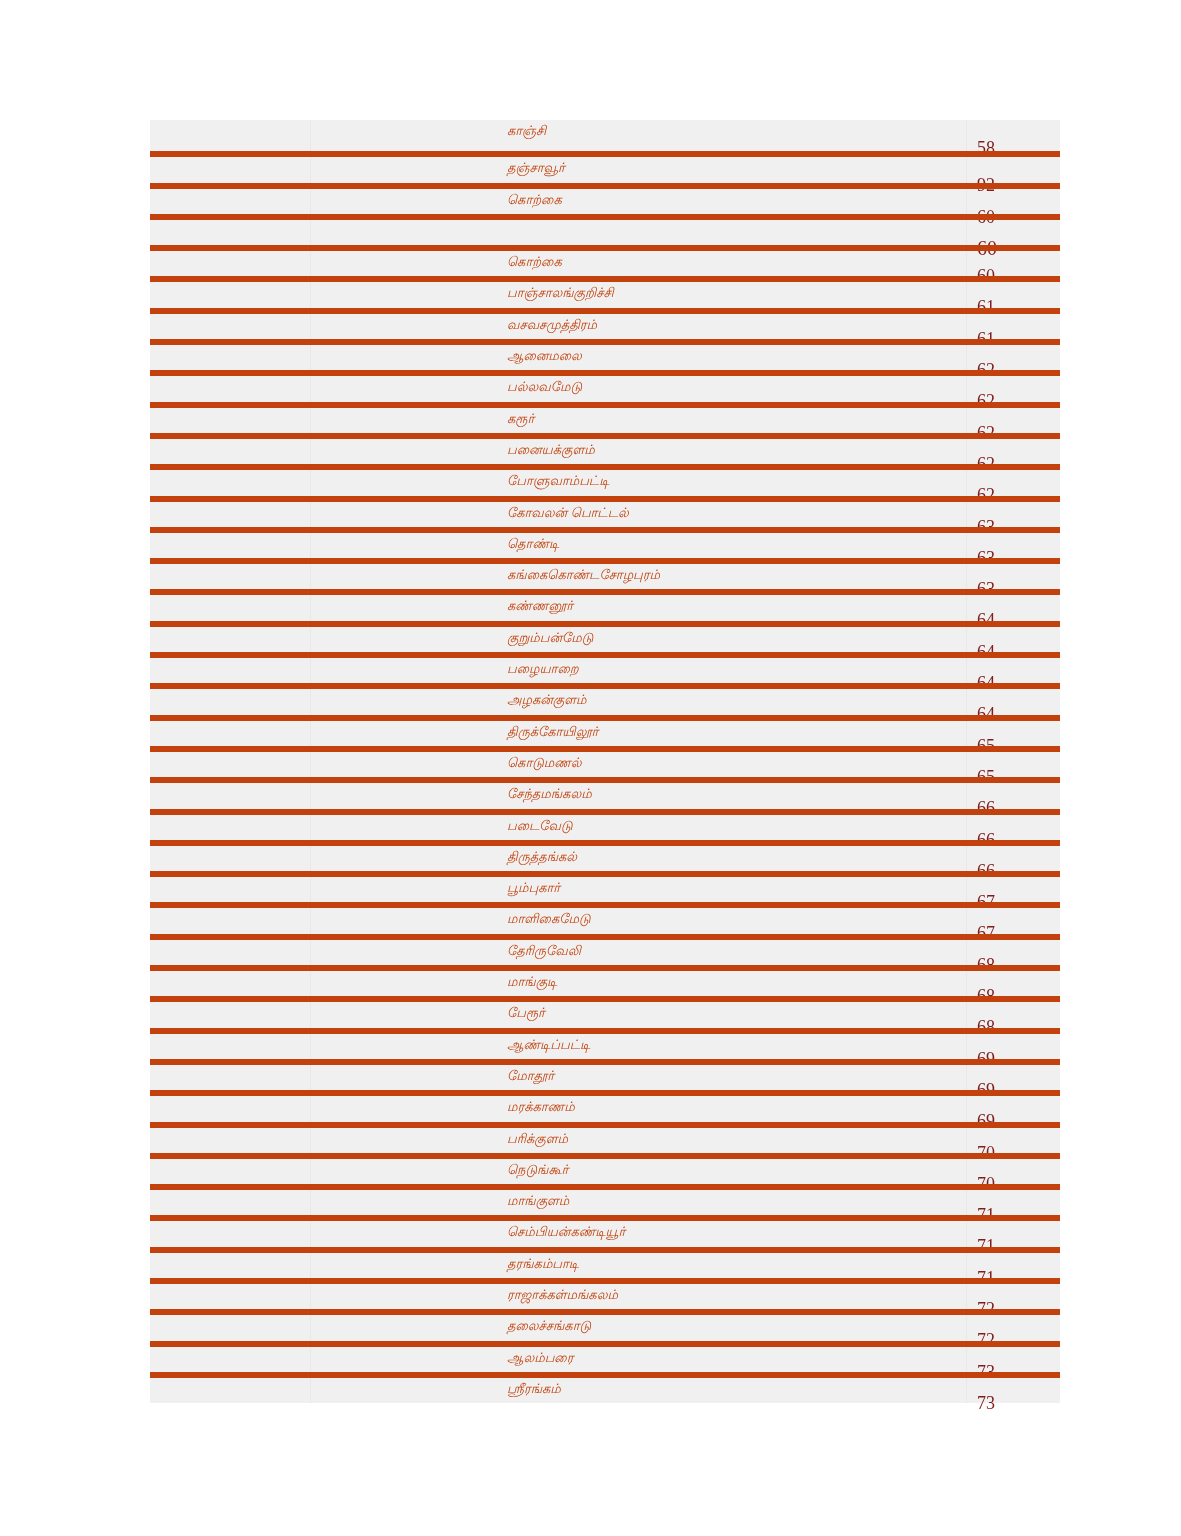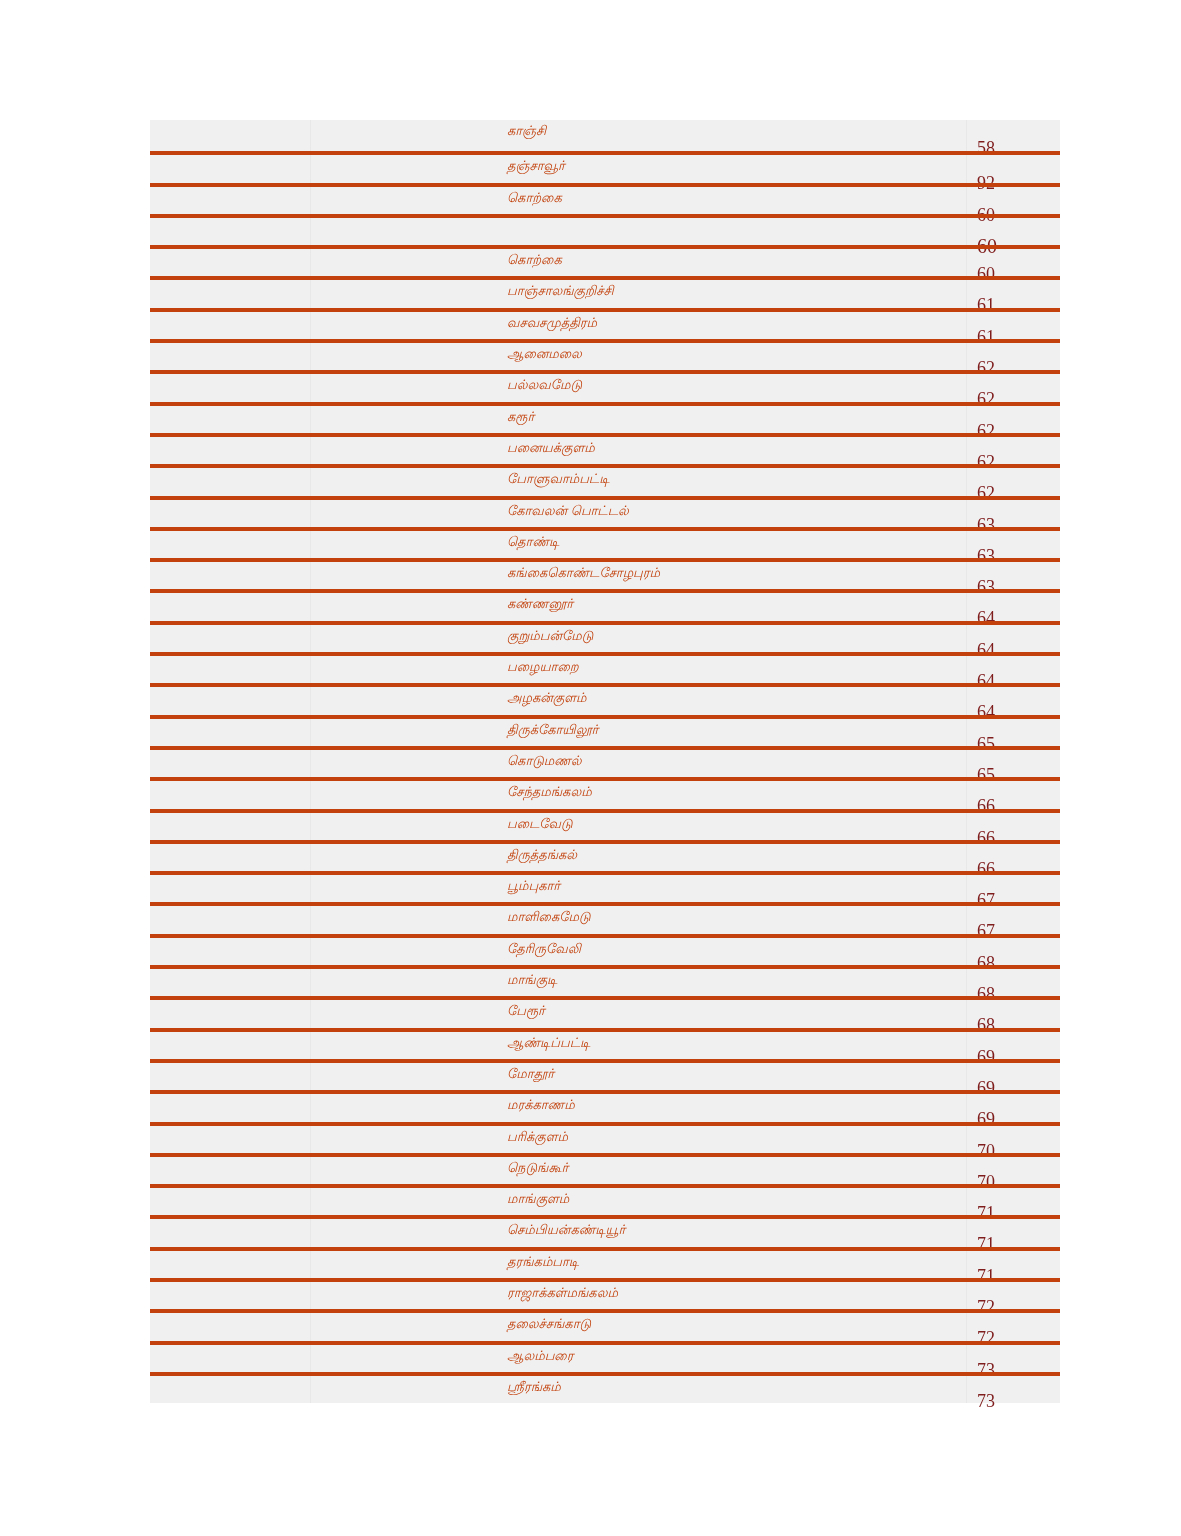--- a/index.html
+++ b/index.html
@@ -3,21 +3,21 @@
   <meta charset="utf-8">
   <style>
     html, body { margin: 0; padding: 0; background: #ffffff; }
     body { width: 1181px; height: 1536px; position: relative; overflow: hidden; }
     .toc {
       position: absolute; left: 150px; top: 120px; width: 910px;
       background: #f0f0f0;
     }
     .row {
       position: relative; height: 31.3px;
-      border-top: 4px solid #c2410c;
+      border-top: 6px solid #c2410c;
       box-sizing: border-box;
     }
     .row:first-child { border-top: none; }
     .row .c1 { position: absolute; left: 160px; top: 0; bottom: 0; width: 1px; background: #e8e8e8; }
     .row .c3 { position: absolute; left: 816px; top: 0; bottom: 0; width: 1px; background: #e8e8e8; }
     .entry {
       position: absolute; left: 357px; top: 3px;
       font-family: Liberation Sans, sans-serif; font-style: italic;
       font-size: 13px; color: #c2410c; white-space: nowrap;
     }

